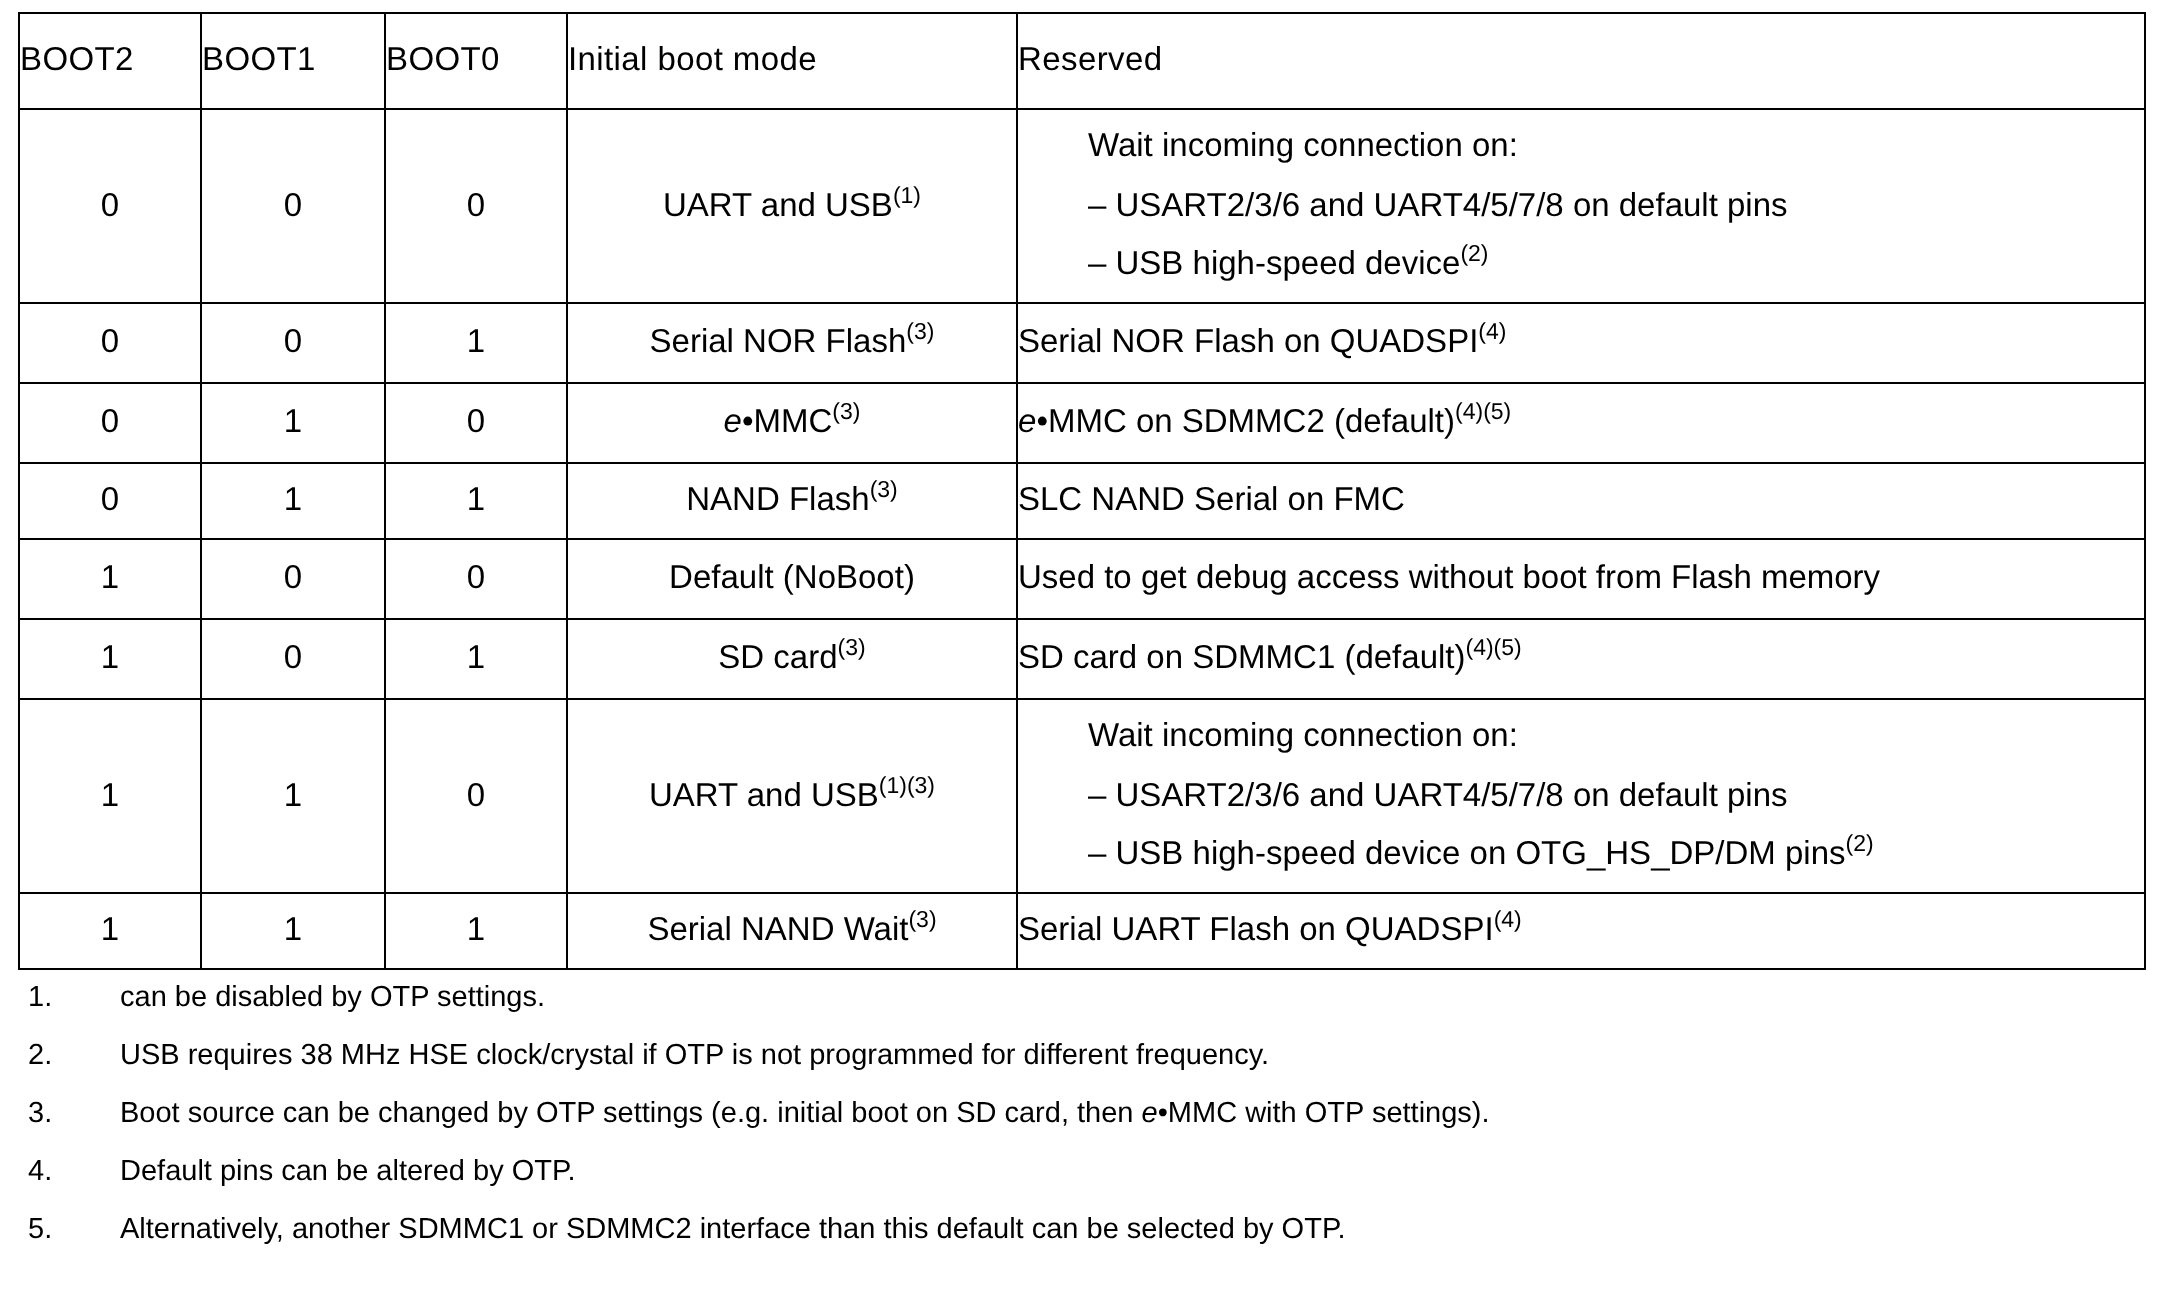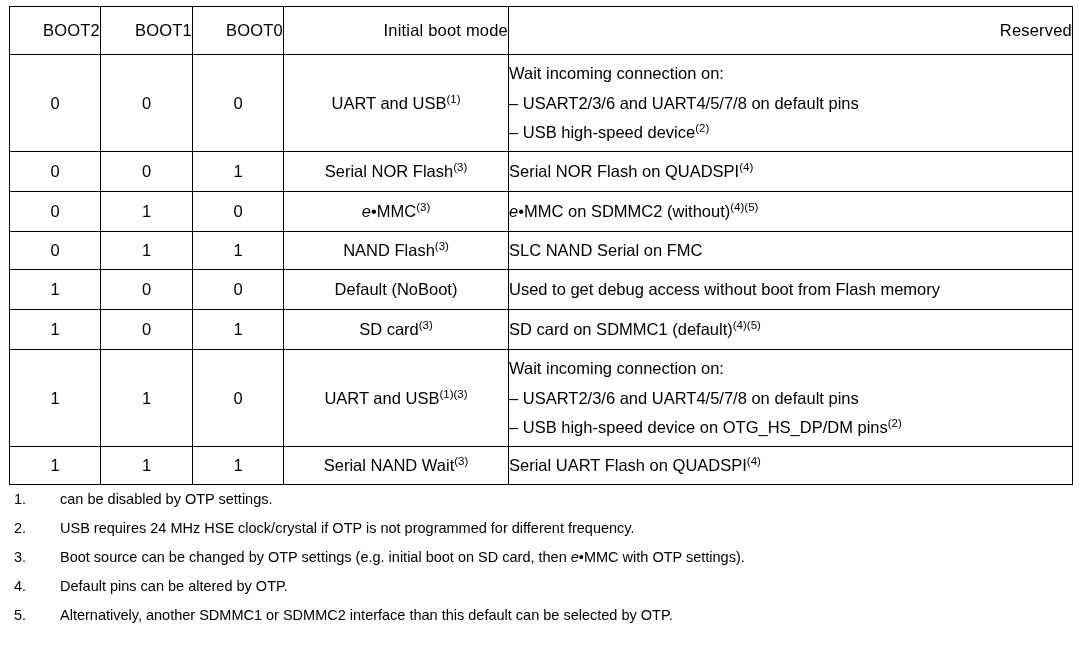--- a/index.html
+++ b/index.html
@@ -48,21 +48,21 @@
   col.c-boot2 { width: 91px; }
   col.c-boot1 { width: 92px; }
   col.c-boot0 { width: 91px; }
   col.c-mode  { width: 225px; }
   col.c-comm  { width: 564px; }
 
   thead th {
     height: 47px;
     font-weight: bold;
     font-size: 16.5px;
-    text-align: right;
+    text-align: left;
     letter-spacing: 0.2px;
   }
   thead tr {
     border-bottom: none;
   }
   
   thead th {
     border-bottom: 3px solid #000000;
   }
 
@@ -74,21 +74,21 @@
     padding-left: 11px;
     text-align: center;
     font-size: 16.5px;
   }
   td.comments {
     padding-left: 10px;
     text-align: left;
     font-size: 16.5px;
   }
 
-  .rowline { display: block; white-space: nowrap; }
+  .rowline { display: block; white-space: nowrap; margin-left: 35px; }
   .rowline + .rowline { margin-top: 13px; }
 
   sup {
     font-size: 11.5px;
     vertical-align: super;
     line-height: 0;
   }
   .ital { font-style: italic; }
 
   
@@ -163,21 +163,21 @@
         <td class="bit">1</td>
         <td class="mode"><span>Serial NOR Flash</span><sup>(3)</sup></td>
         <td class="comments"><span>Serial NOR Flash on QUADSPI</span><sup>(4)</sup></td>
       </tr>
 
       <tr class="r-std">
         <td class="bit">0</td>
         <td class="bit">1</td>
         <td class="bit">0</td>
         <td class="mode"><span class="ital">e</span><span>•MMC</span><sup>(3)</sup></td>
-        <td class="comments"><span class="ital">e</span><span>•MMC on SDMMC2 (without)</span><sup>(4)(5)</sup></td>
+        <td class="comments"><span class="ital">e</span><span>•MMC on SDMMC2 (default)</span><sup>(4)(5)</sup></td>
       </tr>
 
       <tr class="r-short">
         <td class="bit">0</td>
         <td class="bit">1</td>
         <td class="bit">1</td>
         <td class="mode"><span>NAND Flash</span><sup>(3)</sup></td>
         <td class="comments"><span>SLC NAND Serial on FMC</span><sup></sup></td>
       </tr>
 
@@ -220,21 +220,21 @@
     </tbody>
   </table>
 
   <div class="footnotes">
     <div class="fn">
       <span class="fn-num">1.</span>
       <span class="fn-text">can be disabled by OTP settings.</span>
     </div>
     <div class="fn">
       <span class="fn-num">2.</span>
-      <span class="fn-text">USB requires 24 MHz HSE clock/crystal if OTP is not programmed for different frequency.</span>
+      <span class="fn-text">USB requires 38 MHz HSE clock/crystal if OTP is not programmed for different frequency.</span>
     </div>
     <div class="fn">
       <span class="fn-num">3.</span>
       <span class="fn-text"><span>Boot source can be changed by OTP settings (e.g. initial boot on SD card, then </span><span class="ital">e</span><span>•MMC with OTP settings).</span></span>
     </div>
     <div class="fn">
       <span class="fn-num">4.</span>
       <span class="fn-text">Default pins can be altered by OTP.</span>
     </div>
     <div class="fn">

